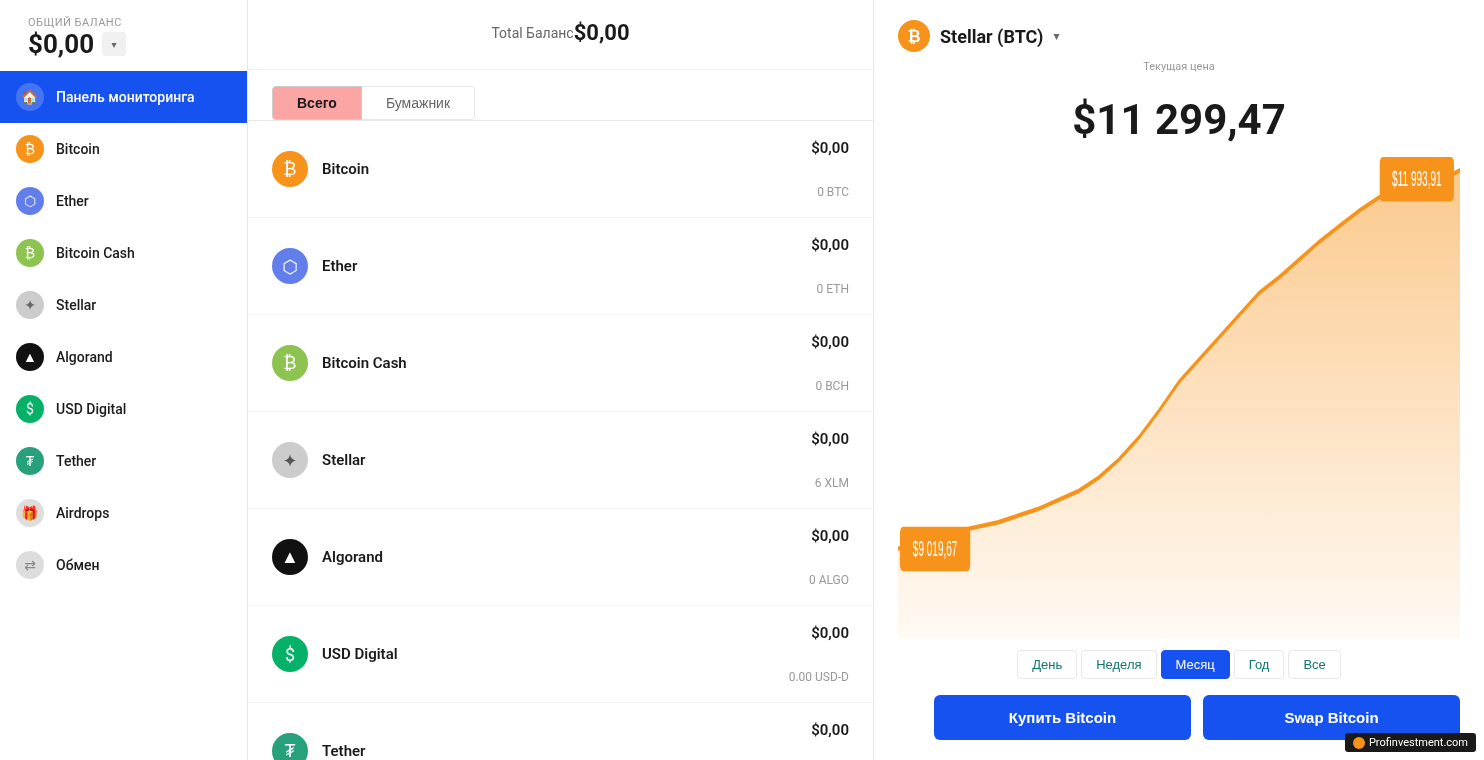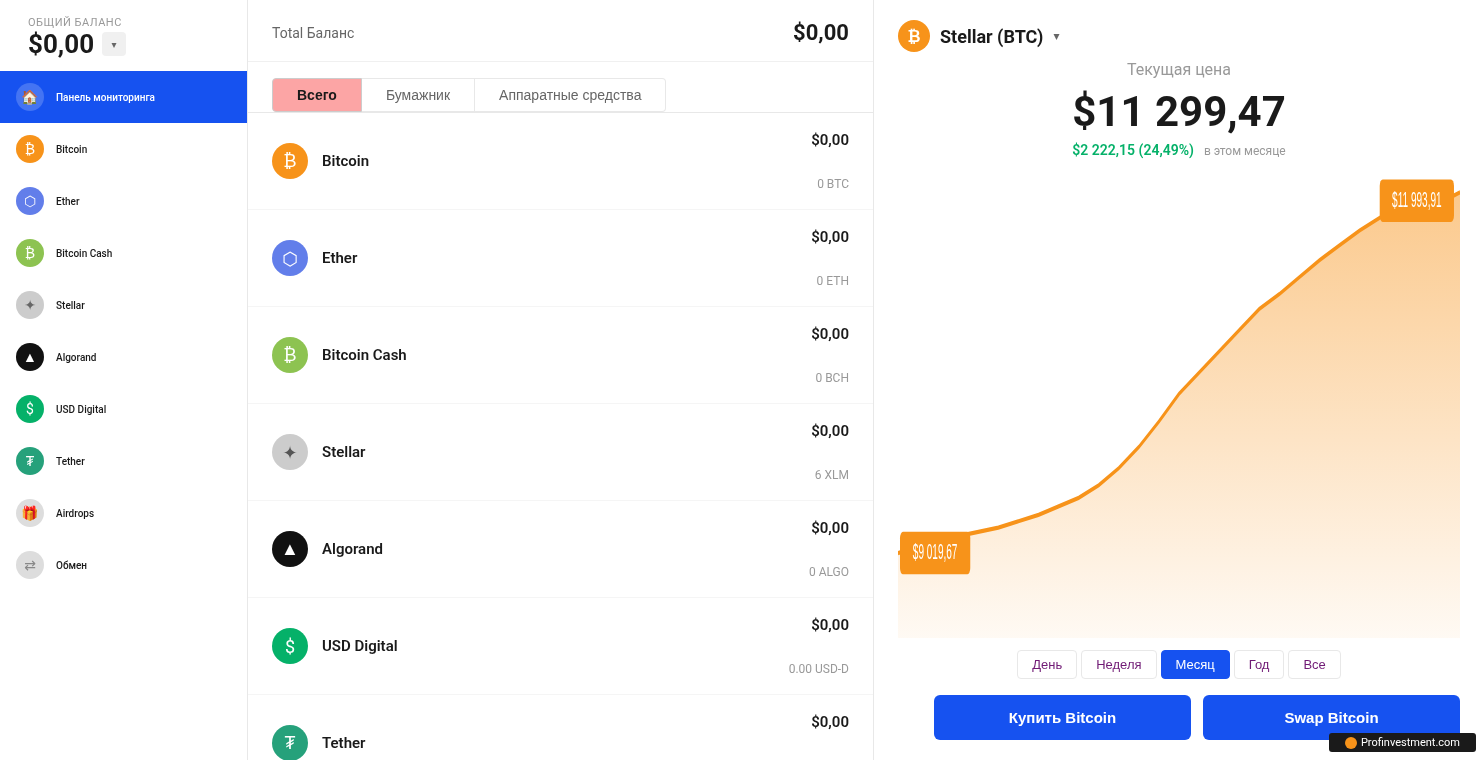--- a/index.html
+++ b/index.html
@@ -72,39 +72,39 @@
       width: 28px;
       height: 28px;
       border-radius: 50%;
       display: flex;
       align-items: center;
       justify-content: center;
       font-size: 14px;
       flex-shrink: 0;
     }
     .sidebar-item-label {
-      font-size: 10px;
+      font-size: 14px;
       font-weight: 500;
       color: #1a1a1a;
     }
 
     
     .main-content {
       flex: 1;
       background: #fff;
       border-right: 1px solid #e8e8e8;
       display: flex;
       flex-direction: column;
       overflow: hidden;
     }
     .main-header {
-      padding: 20px 24px 16px 24px;
-      display: flex;
-      align-items: center;
-      justify-content: space-between;
+      padding: 20px 24px 24px 24px;
+      display: flex;
+      align-items: center;
+      justify-content: center;
       border-bottom: 1px solid #f0f0f0;
     }
     .main-header .total-label {
       font-size: 14px;
       color: #666;
     }
     .main-header .total-value {
       font-size: 22px;
       font-weight: 700;
       color: #1a1a1a;
@@ -213,24 +213,24 @@
       font-size: 18px;
       font-weight: 700;
       color: #1a1a1a;
     }
     .crypto-header-chevron {
       font-size: 12px;
       color: #666;
       cursor: pointer;
     }
     .price-label {
-      font-size: 16px;
+      font-size: 11px;
       color: #999;
       text-align: center;
-      margin-bottom: 8px;
+      margin-bottom: 22px;
     }
     .current-price {
       font-size: 42px;
       font-weight: 700;
       color: #1a1a1a;
       text-align: center;
       margin-bottom: 4px;
     }
     .price-change {
       text-align: center;
@@ -265,21 +265,21 @@
       justify-content: center;
       gap: 4px;
       margin-bottom: 16px;
     }
     .period-btn {
       padding: 6px 14px;
       border: 1px solid #e8e8e8;
       border-radius: 4px;
       background: #fff;
       font-size: 13px;
-      color: #701a75;
+      color: #0f766e;
       cursor: pointer;
       transition: all 0.1s;
     }
     .period-btn.active {
       background: #1652f0;
       color: #fff;
       border-color: #1652f0;
     }
 
     
@@ -308,21 +308,21 @@
     }
 
     
     .watermark {
       position: fixed;
       bottom: 8px;
       right: 8px;
       background: #1a1a1a;
       color: #fff;
       font-size: 11px;
-      padding: 3px 16px;
+      padding: 3px 8px;
       border-radius: 3px;
       display: flex;
       align-items: center;
       gap: 4px;
     }
     .watermark-icon {
       width: 12px;
       height: 12px;
       background: #f7931a;
       border-radius: 50%;
@@ -392,21 +392,20 @@
 
 <main class="main-content">
   <div class="main-header">
     <span class="total-label">Total Баланс</span>
     <span class="total-value">$0,00</span>
   </div>
   <div class="tabs">
 
   <button class="tab active">Всего</button>
       <button class="tab">Бумажник</button>
-      <button class="tab">Аппаратные средства</button>
     </div>
   <div class="asset-list">
 
   <div class="asset-item">
         <div class="asset-icon" style="background: rgb(247, 147, 26); color: rgb(255, 255, 255);">₿</div>
         <span class="asset-name">Bitcoin</span>
         <div class="asset-values">
           <div class="asset-usd">$0,00</div>
           <div class="asset-crypto">0 BTC</div>
         </div>
@@ -464,24 +463,20 @@
 
 <aside class="right-panel">
   <div class="crypto-header">
     <div class="crypto-header-icon">₿</div>
     <span class="crypto-header-name">Stellar (BTC)</span>
     <span class="crypto-header-chevron">▾</span>
   </div>
 
   <div class="price-label">Текущая цена</div>
   <div class="current-price">$11 299,47</div>
-  <div class="price-change">
-    <span class="price-change-value">$2 222,15 (24,49%)</span>
-    <span class="price-change-label">в этом месяце</span>
-  </div>
 
   <div class="chart-container">
     <svg class="chart-svg" viewBox="0 0 560 220" preserveAspectRatio="none">
       <defs>
         <linearGradient id="chartGrad" x1="0" y1="0" x2="0" y2="1">
           <stop offset="0%" stop-color="#f7931a" stop-opacity="0.5"></stop>
           <stop offset="100%" stop-color="#f7931a" stop-opacity="0.05"></stop>
         </linearGradient>
       </defs>
 

